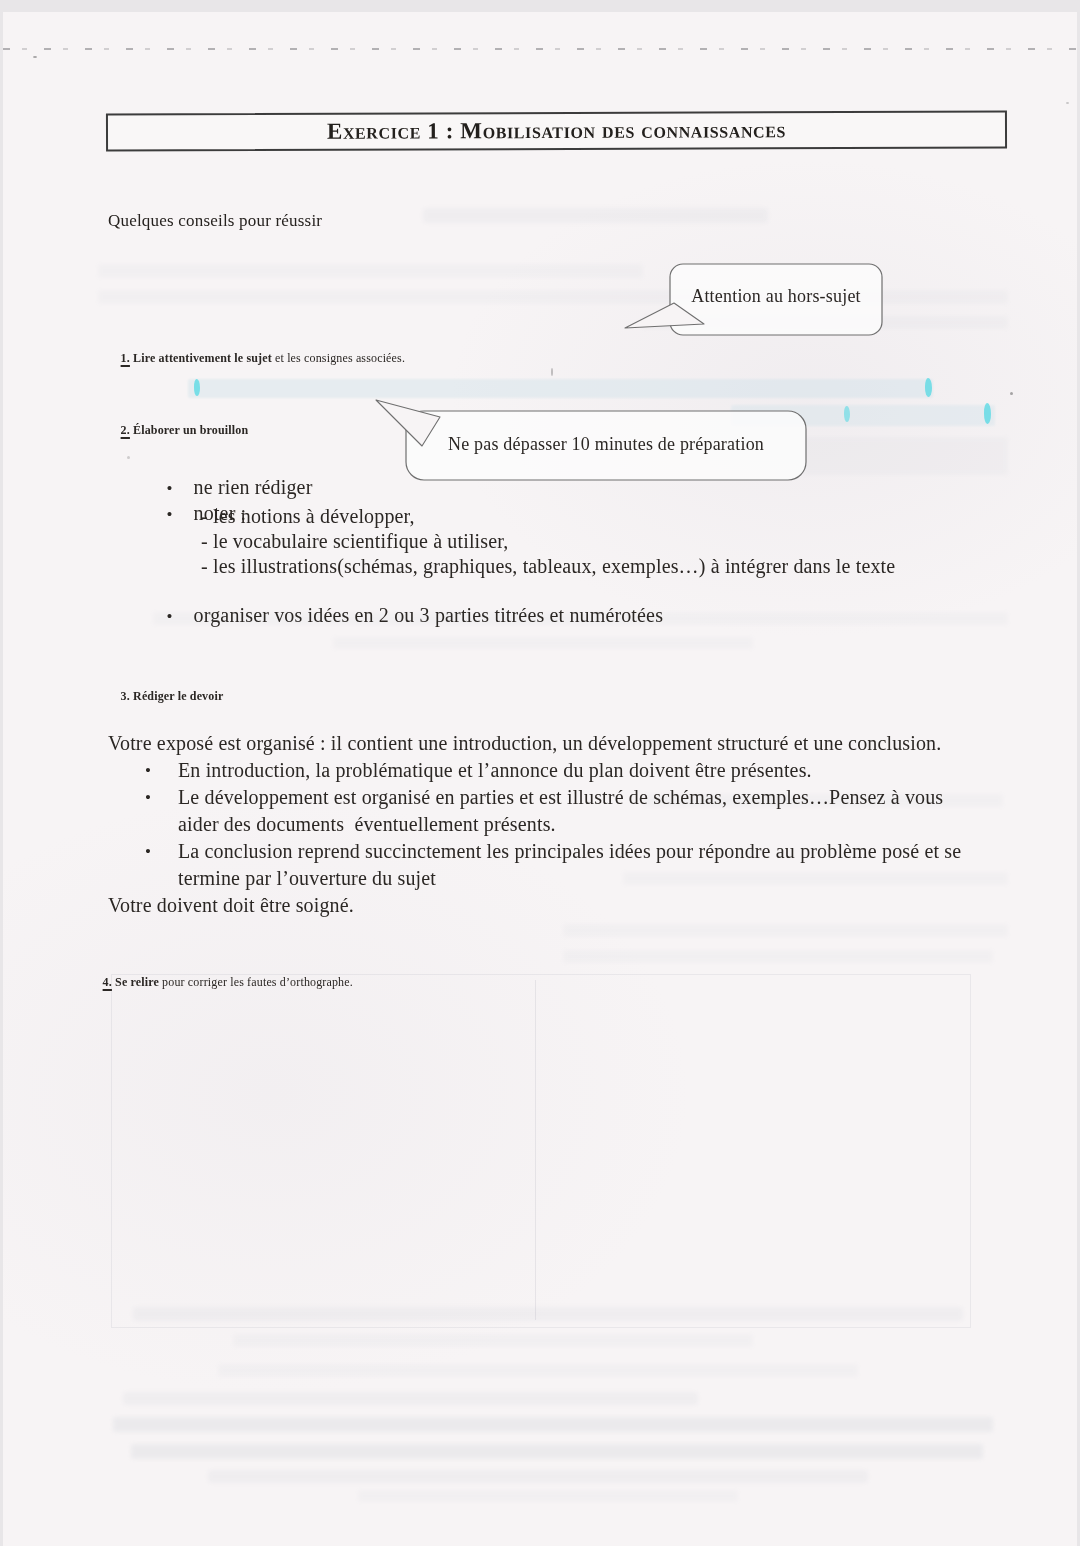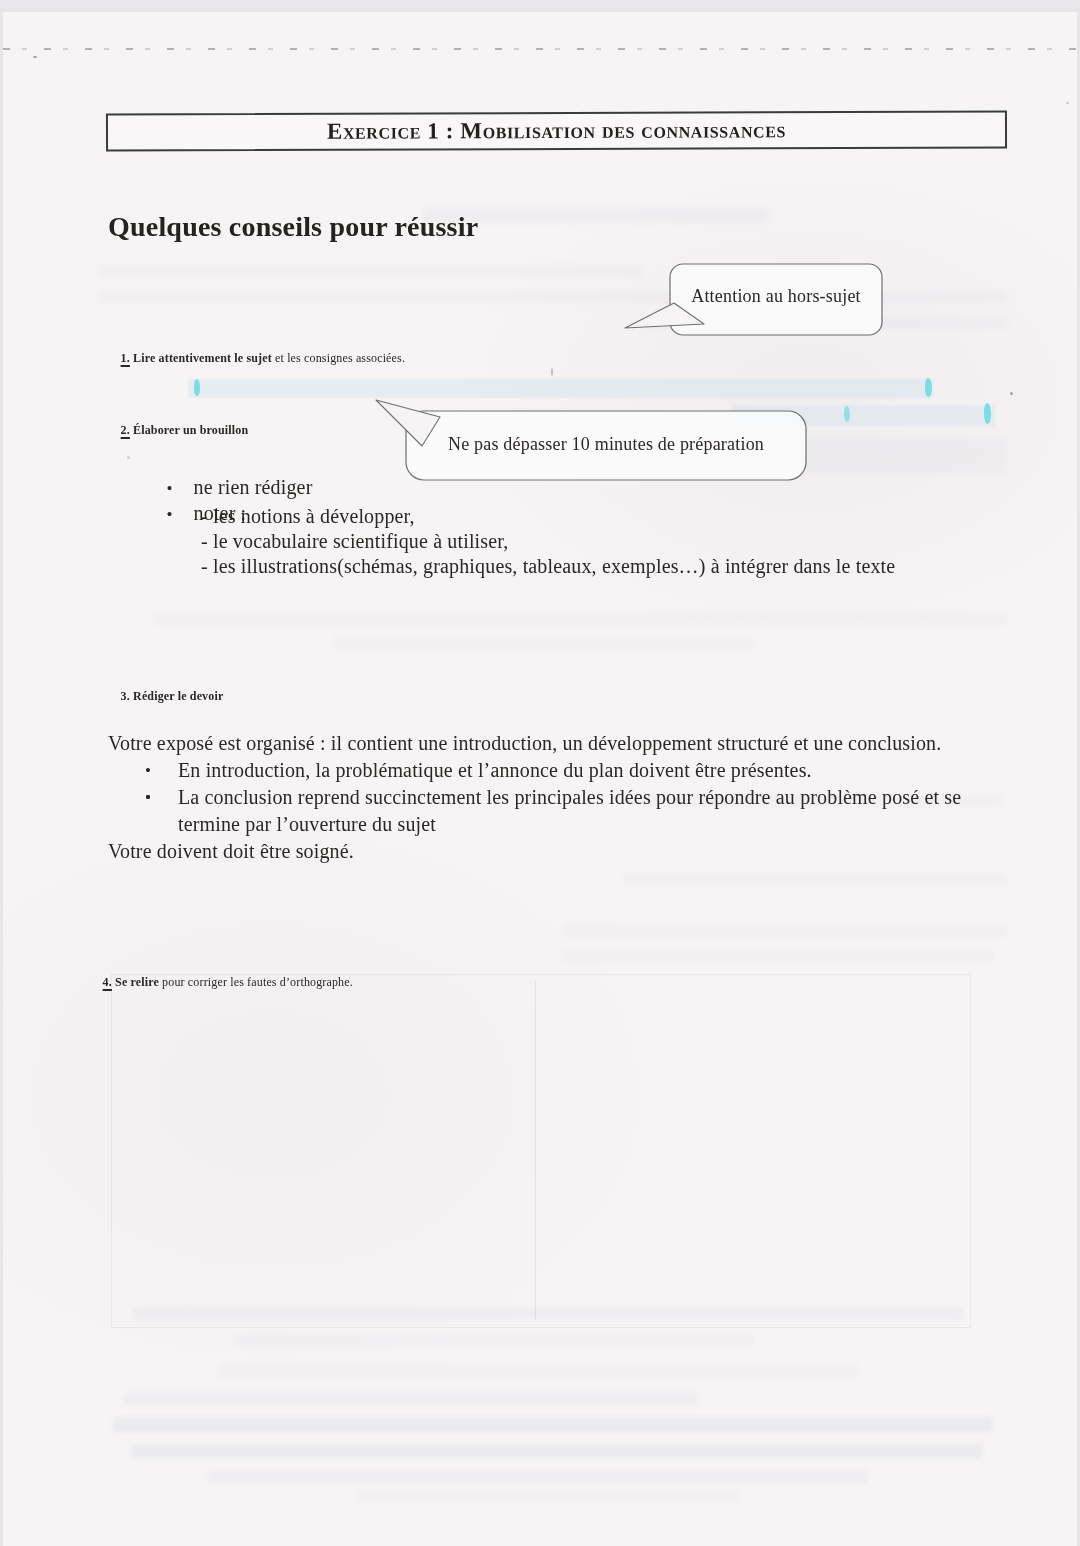--- a/index.html
+++ b/index.html
@@ -36,21 +36,21 @@
     display:flex;align-items:center;justify-content:center;
     transform:rotate(-.18deg);
     background:rgba(255,255,255,.25);
   }
   .title-box span{
     font-variant:small-caps;font-weight:bold;font-size:23px;letter-spacing:.6px;color:#23201d;
     white-space:nowrap;
   }
   .subtitle{
     position:absolute;left:105px;top:199px;
-    font-size:28px;font-weight:bold;letter-spacing:.2px;color:#26221f;
+    font-size:17px;font-weight:normal;letter-spacing:.2px;color:#26221f;
   }
   
   .bodyline{position:absolute;font-size:12px;letter-spacing:.15px;line-height:26px;white-space:pre-wrap;}
   .stepnum{font-weight:bold;}
   .stepnum.u{text-decoration:underline;text-decoration-thickness:1.5px;text-underline-offset:3px;}
   .stepbold{font-weight:bold;}
   .dot{display:inline-block;width:0;transform:translateX(-27px);font-size:17px;}
   .li-line{position:absolute;font-size:20px;letter-spacing:.15px;white-space:pre-wrap;}
   .flow{position:absolute;left:105px;top:718px;width:880px;font-size:20px;letter-spacing:.15px;line-height:27px;}
   .flow p{margin:0;white-space:pre-wrap;}
@@ -134,30 +134,33 @@
 
   <div class="li-line" style="left:170px;top:441px;">
     <span class="dot">•</span><span>ne rien rédiger</span>
   </div>
   <div class="li-line" style="left:170px;top:467px;">
     <span class="dot">•</span><span>noter :</span>
   </div>
   <div class="li-line" style="left:198px;top:493px;">- les notions à développer,</div>
   <div class="li-line" style="left:198px;top:518px;">- le vocabulaire scientifique à utiliser,</div>
   <div class="li-line" style="left:198px;top:543px;">- les illustrations(schémas, graphiques, tableaux, exemples…) à intégrer dans le texte</div>
+  <div class="li-line" style="left:170px;top:569px;">
+    <span class="dot">•</span><span>organiser vos idées en 2 ou 3 parties titrées et numérotées</span>
+  </div>
 
   <div class="bodyline" style="left:105px;top:645px;">
     <span class="stepnum">3.</span><span> </span><span class="stepbold">Rédiger le devoir</span>
   </div>
 
   <div class="flow">
     <p>Votre exposé est organisé : il contient une introduction, un développement structuré et une conclusion.</p>
     <ul>
       <li><span class="bullet">•</span><span>En introduction, la problématique et l’annonce du plan doivent être présentes.</span></li>
-      <li><span class="bullet">•</span></li>
+      <li><span class="bullet">•</span><span>Le développement est organisé en parties et est illustré de schémas, exemples…Pensez à vous aider des documents  éventuellement présents.</span></li>
       <li><span class="bullet">•</span><span>La conclusion reprend succinctement les principales idées pour répondre au problème posé et se termine par l’ouverture du sujet</span></li>
     </ul>
     <p>Votre doivent doit être soigné.</p>
   </div>
 
   <div class="bodyline" style="left:87px;top:931px;">
     <span class="stepnum u">4.</span><span> </span><span class="stepbold">Se relire</span><span> pour corriger les fautes d’orthographe.</span>
   </div>
 
 </div>

